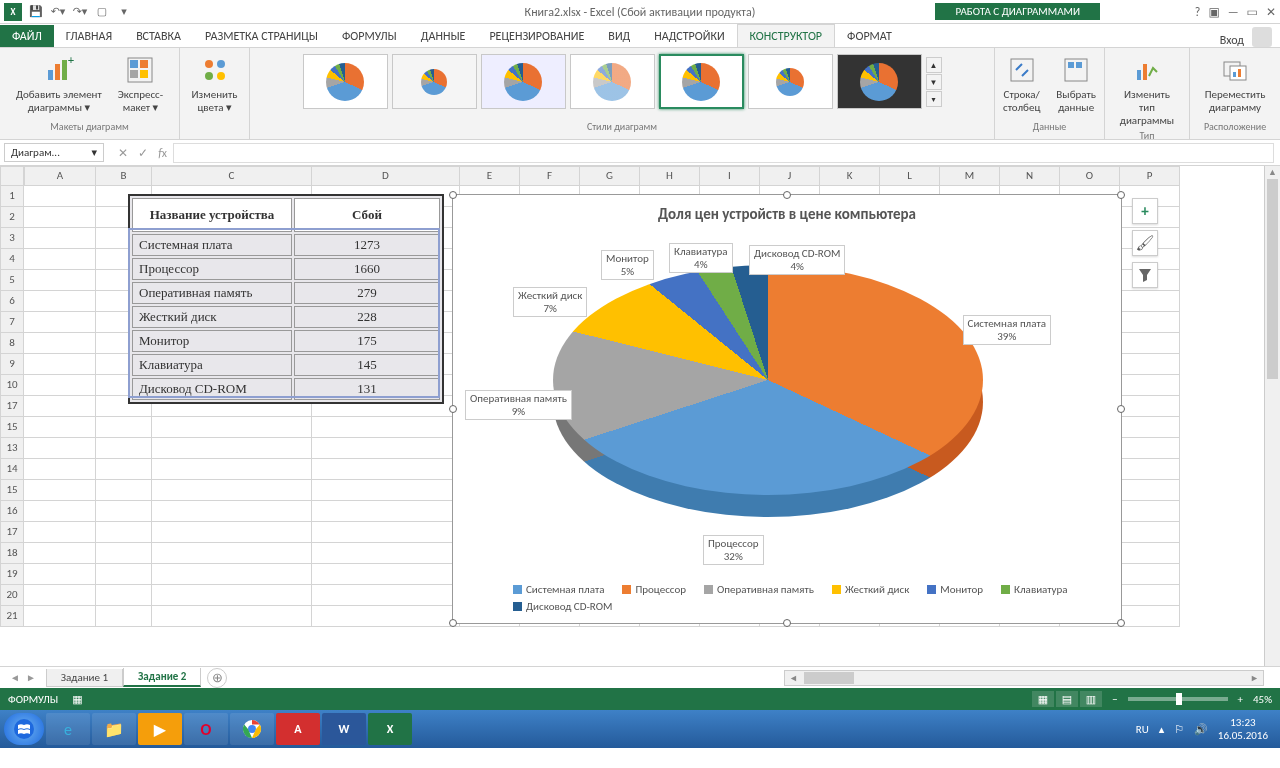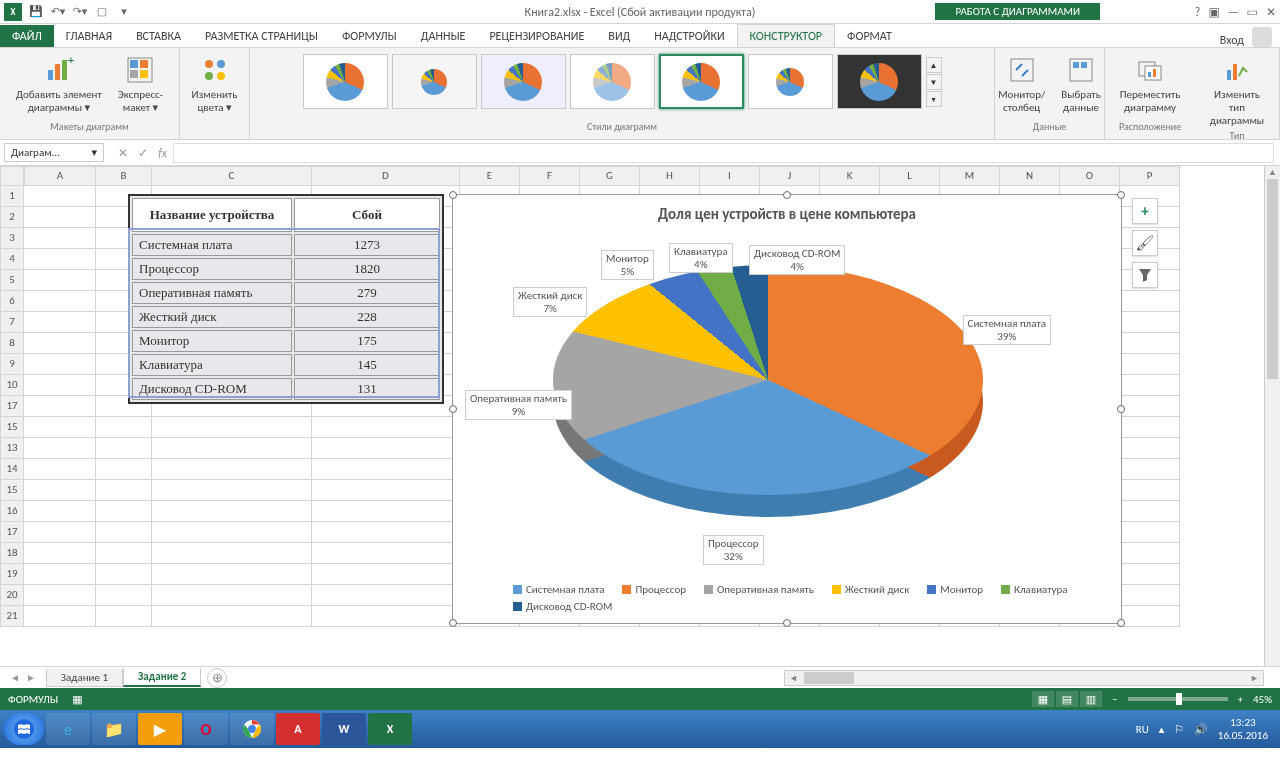--- a/index.html
+++ b/index.html
@@ -193,65 +193,65 @@
   </div>
   <div class="rgroup" style="width:110px">
     <div class="rbtns">
       <div class="rbtn">
         <div class="rbtn-ico">
             <svg width="28" height="28">
               <rect x="3" y="3" width="22" height="22" fill="none" stroke="#888"></rect>
               <path d="M8 14 L14 8 M14 20 L20 14" stroke="#3a7bc8" stroke-width="2" fill="none"></path>
             </svg>
           </div>
-        <span style="white-space:pre-line">Монитор/
+        <span style="white-space:pre-line">Строка/
 столбец</span>
       </div>
       <div class="rbtn">
         <div class="rbtn-ico">
             <svg width="28" height="28">
               <rect x="3" y="3" width="22" height="22" fill="none" stroke="#888"></rect>
               <rect x="6" y="6" width="6" height="6" fill="#5b9bd5"></rect>
               <rect x="14" y="6" width="6" height="6" fill="#5b9bd5"></rect>
             </svg>
           </div>
         <span style="white-space:pre-line">Выбрать
 данные</span>
       </div>
     </div>
     <div class="rgroup-label">Данные</div>
   </div>
+  <div class="rgroup" style="width:85px">
+    <div class="rbtn">
+      <div class="rbtn-ico">
+          <svg width="28" height="28">
+            <rect x="4" y="14" width="4" height="10" fill="#5b9bd5"></rect>
+            <rect x="10" y="8" width="4" height="16" fill="#ed7d31"></rect>
+            <path d="M16 20 L20 12 L24 16" stroke="#70ad47" stroke-width="2" fill="none"></path>
+          </svg>
+        </div>
+      <span style="white-space:pre-line">Изменить тип
+диаграммы</span>
+    </div>
+    <div class="rgroup-label">Тип</div>
+  </div>
   <div class="rgroup" style="width:90px;border-right:none">
     <div class="rbtn">
       <div class="rbtn-ico">
           <svg width="28" height="28">
             <rect x="3" y="6" width="16" height="14" fill="none" stroke="#888"></rect>
             <rect x="9" y="10" width="16" height="14" fill="#fff" stroke="#888"></rect>
             <rect x="12" y="16" width="3" height="5" fill="#5b9bd5"></rect>
             <rect x="17" y="13" width="3" height="8" fill="#ed7d31"></rect>
           </svg>
         </div>
       <span style="white-space:pre-line">Переместить
 диаграмму</span>
     </div>
     <div class="rgroup-label">Расположение</div>
-  </div>
-  <div class="rgroup" style="width:85px">
-    <div class="rbtn">
-      <div class="rbtn-ico">
-          <svg width="28" height="28">
-            <rect x="4" y="14" width="4" height="10" fill="#5b9bd5"></rect>
-            <rect x="10" y="8" width="4" height="16" fill="#ed7d31"></rect>
-            <path d="M16 20 L20 12 L24 16" stroke="#70ad47" stroke-width="2" fill="none"></path>
-          </svg>
-        </div>
-      <span style="white-space:pre-line">Изменить тип
-диаграммы</span>
-    </div>
-    <div class="rgroup-label">Тип</div>
   </div>
 </div>
 
 <div class="namebar">
   <div class="namebox">
       <span>Диаграм...</span>
       <span>▾</span>
     </div>
   <div class="fx-area">
     <span>✕</span>
@@ -692,21 +692,21 @@
           <th style="width:146px">Сбой</th>
         </tr>
     </tbody>
       <tbody id="tbody">
         <tr>
           <td>Системная плата</td>
           <td class="num">1273</td>
         </tr>
         <tr>
           <td>Процессор</td>
-          <td class="num">1820</td>
+          <td class="num">1660</td>
         </tr>
         <tr>
           <td>Оперативная память</td>
           <td class="num">279</td>
         </tr>
         <tr>
           <td>Жесткий диск</td>
           <td class="num">228</td>
         </tr>
         <tr>

